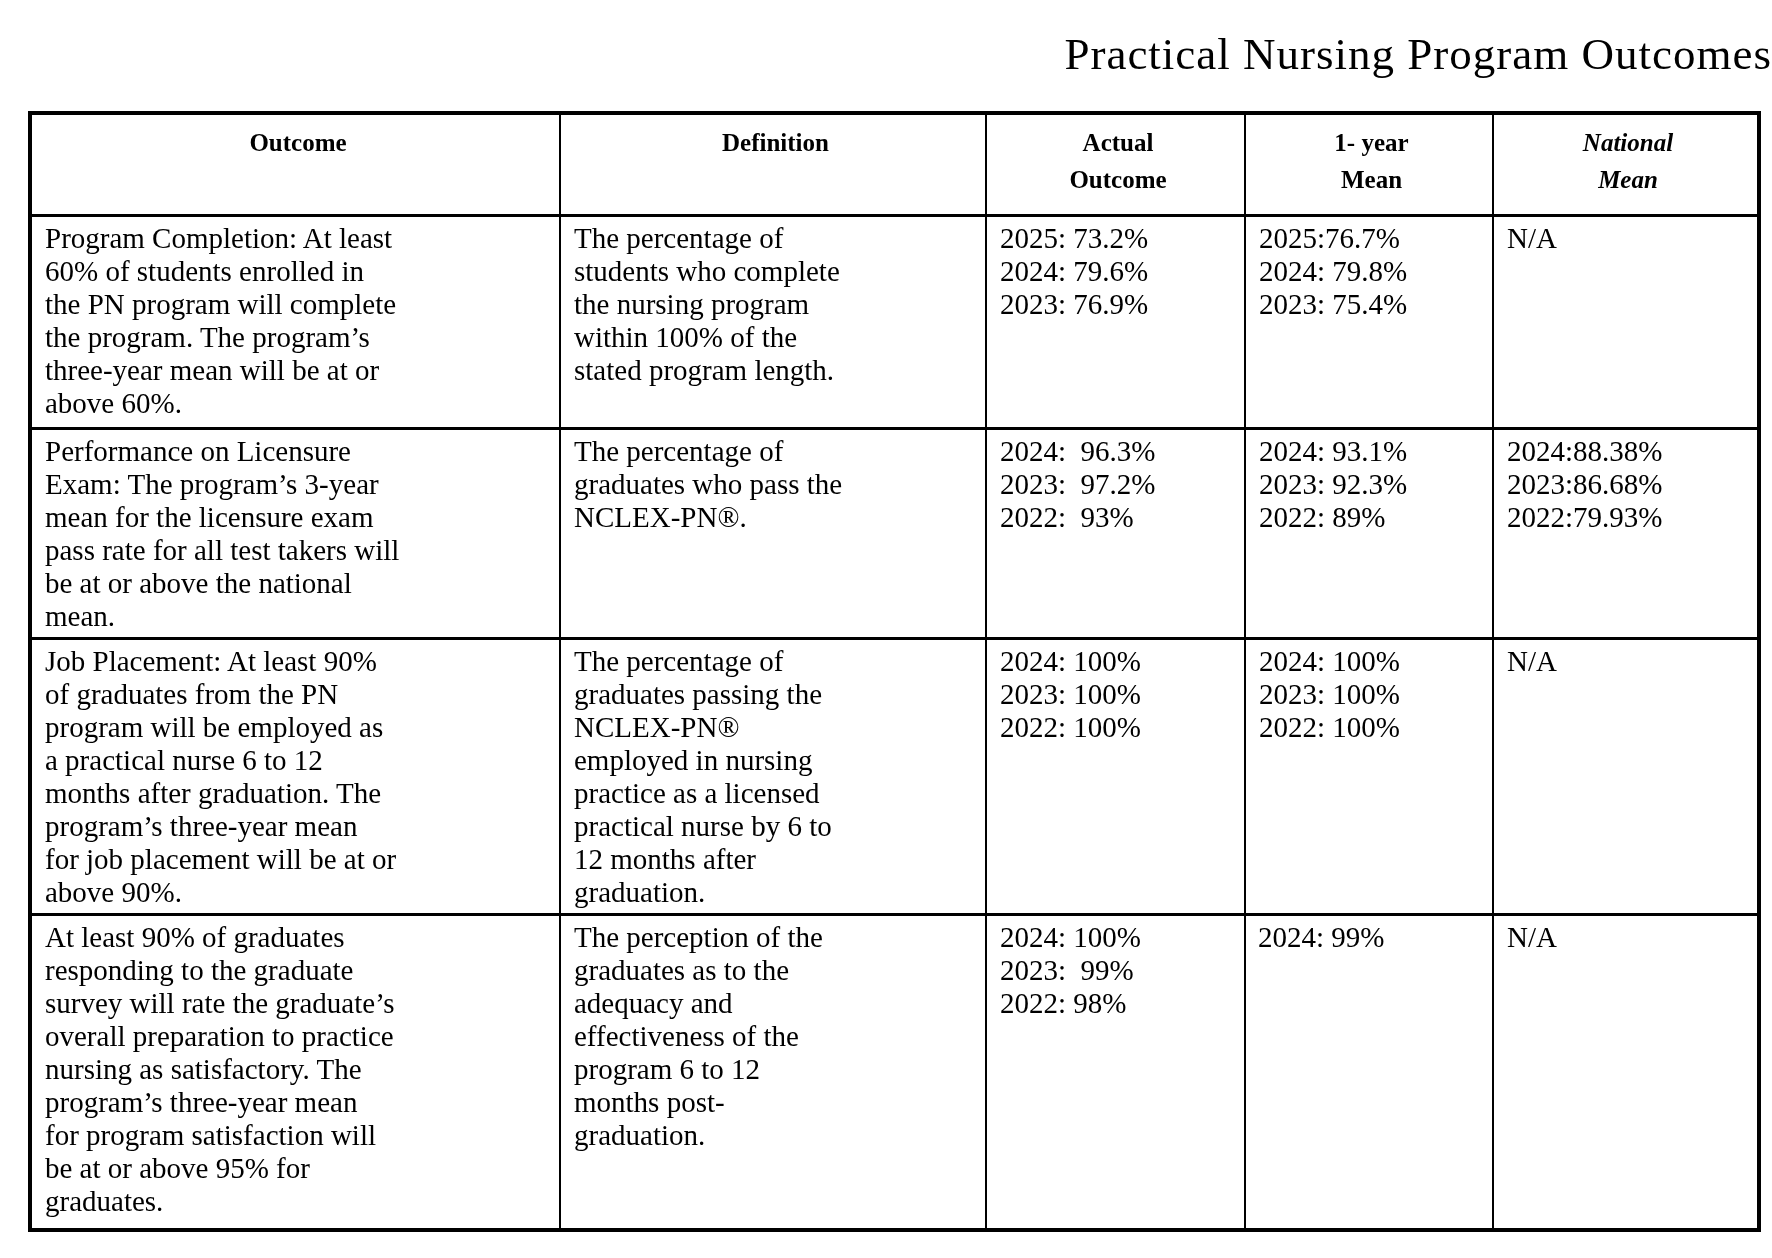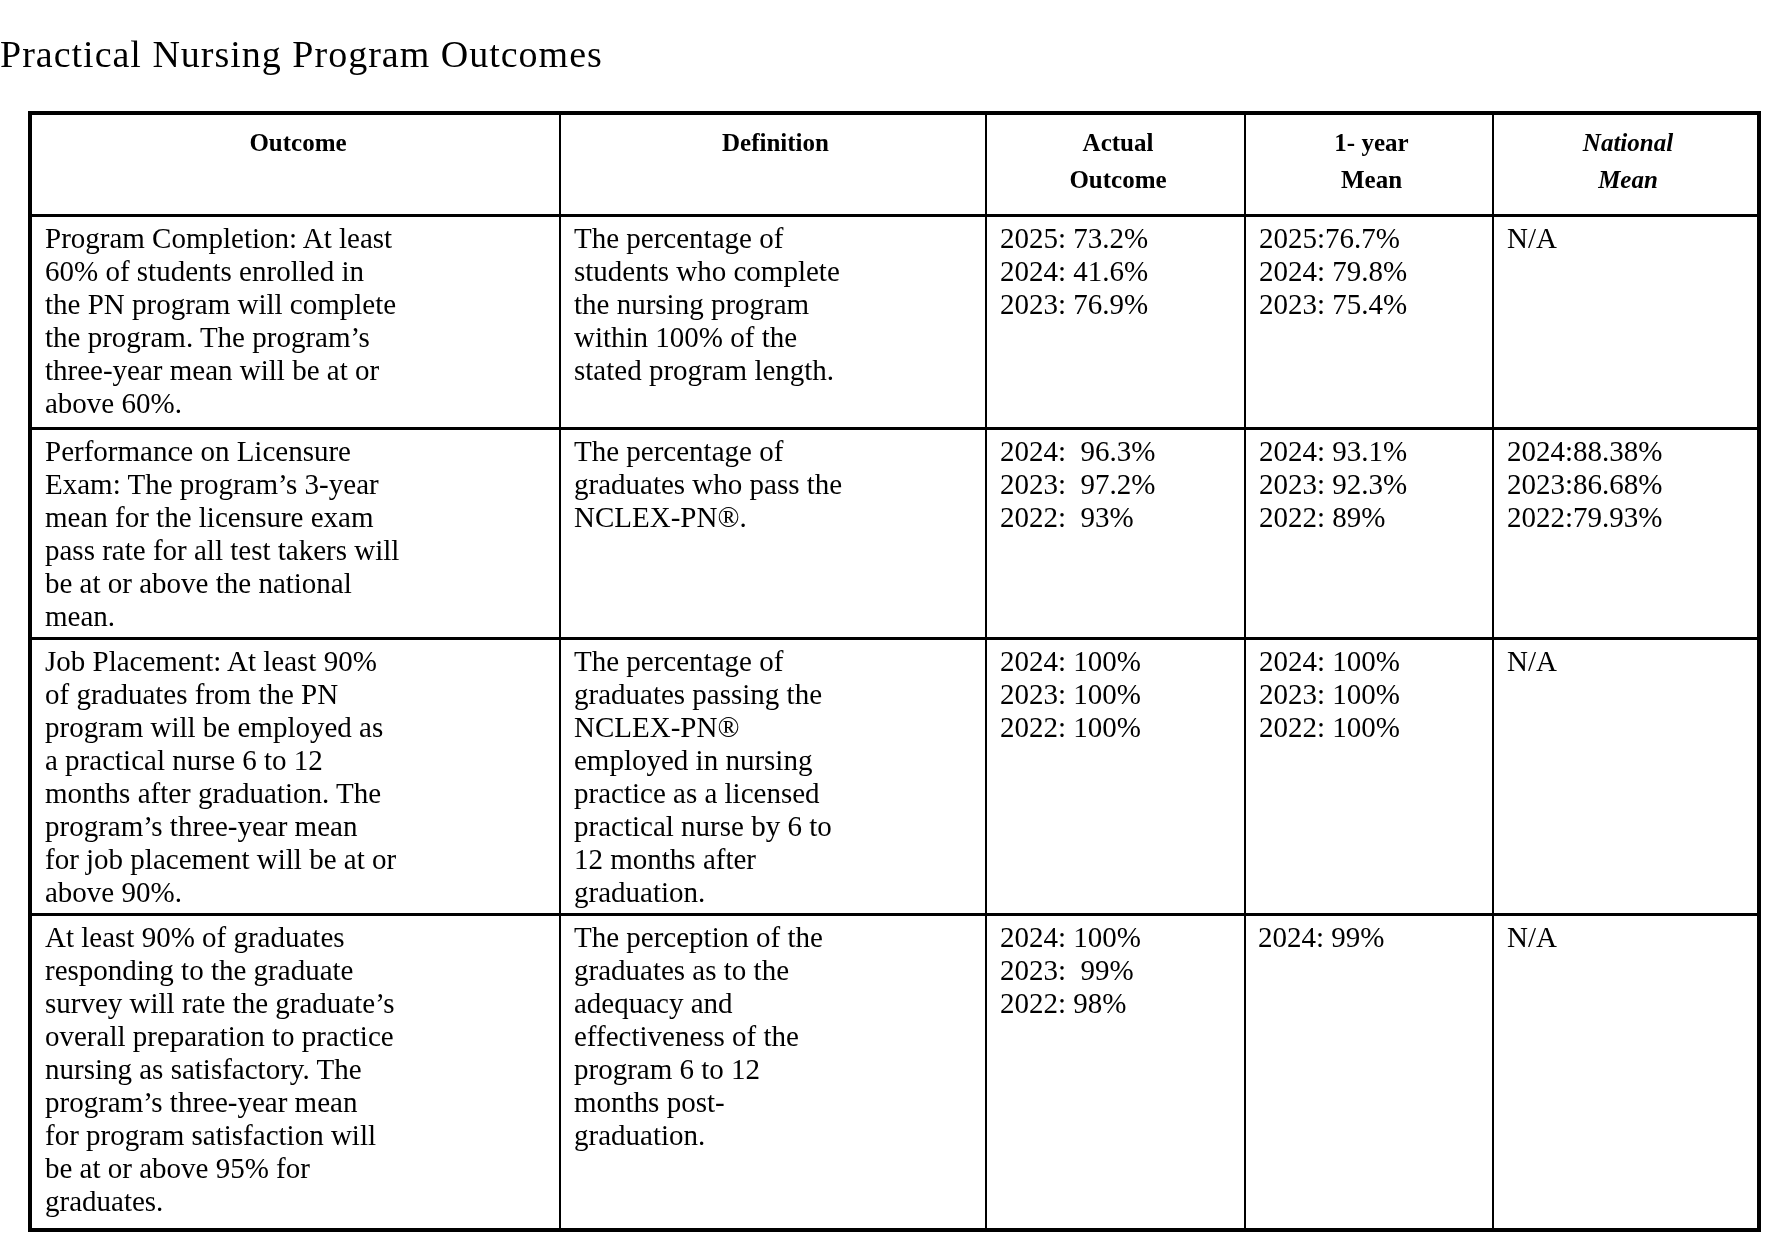--- a/index.html
+++ b/index.html
@@ -12,22 +12,22 @@
     font-family: "Liberation Serif", "DejaVu Serif", serif;
     color: #000000;
   }
   .page {
     width: 1772px;
     height: 1258px;
     position: relative;
   }
   .doc-title {
     margin-top: 26px;
-    text-align: left;
-    font-size: 38px;
+    text-align: right;
+    font-size: 45px;
     line-height: 56px;
     letter-spacing: 1px;
     white-space: pre;
   }
   table.outcomes {
     border-collapse: collapse;
     table-layout: fixed;
     margin-left: 28px;
     margin-top: 29px;
     width: 1729px;
@@ -96,21 +96,21 @@
 the PN program will complete
 the program. The program’s
 three-year mean will be at or
 above 60%.</td>
         <td class="c-text">The percentage of
 students who complete
 the nursing program
 within 100% of the
 stated program length.</td>
         <td class="c-val">2025: 73.2%
-2024: 41.6%
+2024: 79.6%
 2023: 76.9%</td>
         <td class="c-val c-mean3">2025:76.7%
 2024: 79.8%
 2023: 75.4%</td>
         <td class="c-val">N/A</td>
       </tr>
 
       <tr class="row-2">
         <td class="c-text">Performance on Licensure
 Exam: The program’s 3-year

